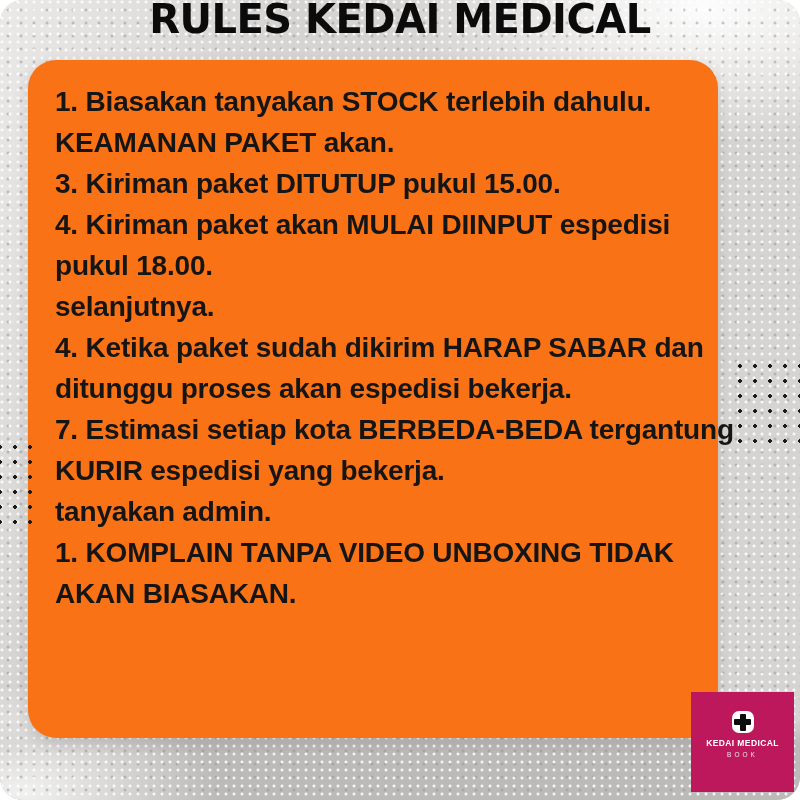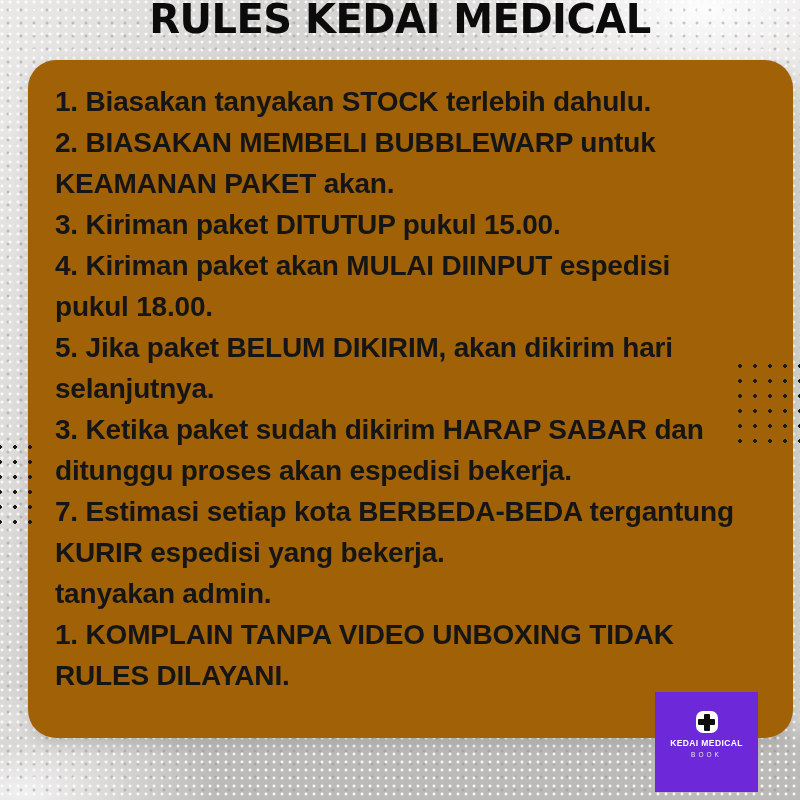--- a/index.html
+++ b/index.html
@@ -2,20 +2,21 @@
 <html><head>
 <meta charset="utf-8">
 <style>
   html,body{margin:0;padding:0;}
   #canvas{
     position:relative;
     width:800px;height:800px;
     overflow:hidden;
     font-family:"Liberation Sans","DejaVu Sans",sans-serif;
     background:#d6d4d2;
+    border-radius:23px;
   }
   
   .bg-texture{
     position:absolute;inset:0;
     background-color:#d6d4d2;
     background-image:
       radial-gradient(circle at 2px 2px, rgba(255,255,255,0.85) 1px, transparent 1.9px),
       radial-gradient(circle at 3px 3px, rgba(148,146,144,0.5) 1px, transparent 1.9px),
       radial-gradient(ellipse 430px 190px at 88% 1%, rgba(255,255,255,0.95), rgba(255,255,255,0) 70%),
       radial-gradient(ellipse 260px 140px at 3% 99%, rgba(255,255,255,0.8), rgba(255,255,255,0) 75%),
@@ -30,23 +31,23 @@
     text-align:center;
     font-family:"DejaVu Sans","Liberation Sans",sans-serif;
     font-weight:bold;
     font-size:40px;
     letter-spacing:-0.5px;
     color:#0b0b0b;
   }
   .card{
     position:absolute;
     left:28px;top:60px;
-    width:765px;height:678px;
+    width:690px;height:678px;
     box-sizing:border-box;
-    background:#a16207;
+    background:#f97316;
     border-radius:28px;
     padding:21px 5px 0 27px;
     box-shadow:0 5px 14px rgba(60,58,56,0.18);
   }
   .rule-line{
     white-space:nowrap;
     font-weight:700;
     font-size:28px;
     line-height:41px;
     letter-spacing:-0.2px;
@@ -55,23 +56,23 @@
   .dots{
     position:absolute;
     background-image:radial-gradient(circle at 3px 3px, #1a1a1a 1.7px, transparent 2px);
     background-size:15px 15px;
     z-index:3;
   }
   .dots-right{left:737px;top:363px;width:66px;height:88px;}
   .dots-left{left:-3px;top:444px;width:38px;height:88px;}
   .logo{
     position:absolute;
-    left:655px;top:692px;
+    left:691px;top:692px;
     width:103px;height:100px;
-    background:#6d28d9;
+    background:#be185d;
     z-index:4;
     text-align:center;
   }
   .logo-icon{
     position:relative;
     width:22px;height:22px;
     margin:19px auto 5px;
     background:#ffffff;
     border-radius:7px;
   }
@@ -99,48 +100,46 @@
   <div class="bg-texture"></div>
 
   <h1 class="title">RULES KEDAI MEDICAL</h1>
 
   <div class="card">
     <div class="rules">
         <div class="rule">
           <div class="rule-line">1. Biasakan tanyakan STOCK terlebih dahulu.</div>
         </div>
         <div class="rule">
-          <div class="rule-line">2. BIASAKAN MEMBELI BUBBLEWARP untuk</div>
           <div class="rule-line">KEAMANAN PAKET akan.</div>
         </div>
         <div class="rule">
           <div class="rule-line">3. Kiriman paket DITUTUP pukul 15.00.</div>
         </div>
         <div class="rule">
           <div class="rule-line">4. Kiriman paket akan MULAI DIINPUT espedisi</div>
           <div class="rule-line">pukul 18.00.</div>
         </div>
         <div class="rule">
-          <div class="rule-line">5. Jika paket BELUM DIKIRIM, akan dikirim hari</div>
           <div class="rule-line">selanjutnya.</div>
         </div>
         <div class="rule">
-          <div class="rule-line">3. Ketika paket sudah dikirim HARAP SABAR dan</div>
+          <div class="rule-line">4. Ketika paket sudah dikirim HARAP SABAR dan</div>
           <div class="rule-line">ditunggu proses akan espedisi bekerja.</div>
         </div>
         <div class="rule">
           <div class="rule-line">7. Estimasi setiap kota BERBEDA-BEDA tergantung</div>
           <div class="rule-line">KURIR espedisi yang bekerja.</div>
         </div>
         <div class="rule">
           <div class="rule-line">tanyakan admin.</div>
         </div>
         <div class="rule">
           <div class="rule-line">1. KOMPLAIN TANPA VIDEO UNBOXING TIDAK</div>
-          <div class="rule-line">RULES DILAYANI.</div>
+          <div class="rule-line">AKAN BIASAKAN.</div>
         </div>
       </div>
   </div>
 
   <div class="dots dots-right"></div>
   <div class="dots dots-left"></div>
 
   <div class="logo">
     <div class="logo-icon">
       <span class="cross-h"></span>

